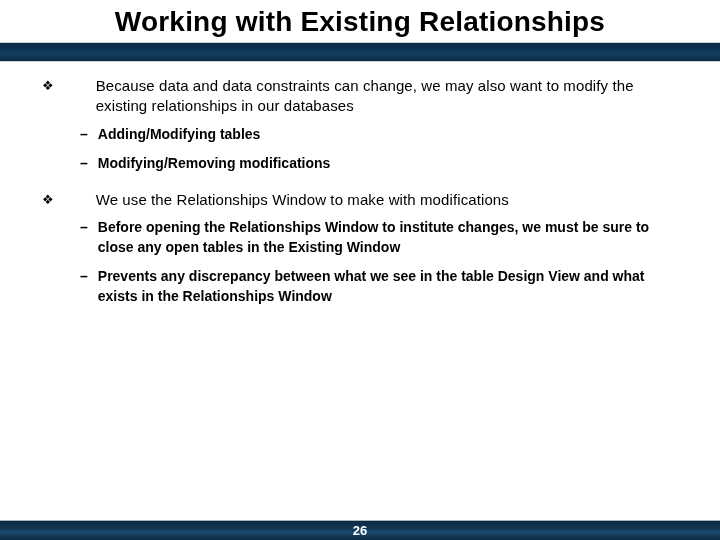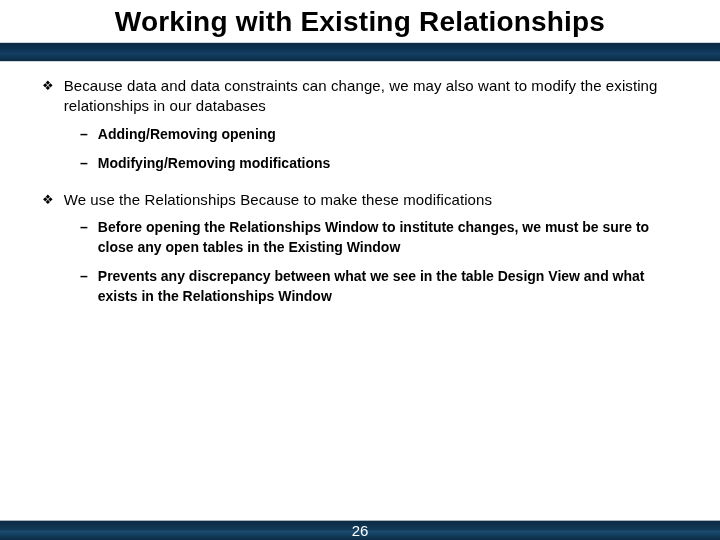--- a/index.html
+++ b/index.html
@@ -25,21 +25,21 @@
     gap: 10px;
     margin-bottom: 8px;
     line-height: 1.35;
   }
   .bullet .marker {
     flex: 0 0 auto;
     font-size: 13px;
     line-height: 1.5;
     color: #000;
   }
-  .bullet .text { flex: 1; letter-spacing: 0.1px; }
+  .bullet .text { flex: 1; letter-spacing: 0.1px; margin-left: 32px; }
   .sublist { margin: 6px 0 16px 38px; }
   .sub {
     display: flex;
     gap: 10px;
     margin-bottom: 10px;
     font-weight: 700;
     font-size: 14px;
     line-height: 1.4;
   }
   .sub .dash { flex: 0 0 auto; }
@@ -52,21 +52,22 @@
   .footer-bar {
     height: 100%;
     background: linear-gradient(to bottom, #0c2a44 0%, #123a58 45%, #1a4b70 55%, #0c2a44 100%);
     border-top: 1px solid #aab4bd;
     display: flex;
     align-items: center;
     justify-content: center;
   }
   .page-num {
     color: #fff;
-    font-size: 15px;
+    font-size: 13px;
+    font-weight: bold;
   }
 </style>
 </head>
 <body>
 
 <div class="slide">
 
   <div class="title-wrap">
     <h1 class="title">Working with Existing Relationships</h1>
   </div>
@@ -74,31 +75,31 @@
 
   <div class="content">
 
     <div class="bullet">
       <span class="marker">❖</span>
       <span class="text">Because data and data constraints can change, we may also want to modify the existing relationships in our databases</span>
     </div>
     <div class="sublist">
       <div class="sub">
         <span class="dash">–</span>
-        <span class="subtext">Adding/Removing opening</span>
+        <span class="subtext">Adding/Modifying tables</span>
       </div>
       <div class="sub">
         <span class="dash">–</span>
         <span class="subtext">Modifying/Removing modifications</span>
       </div>
     </div>
 
     <div class="bullet">
       <span class="marker">❖</span>
-      <span class="text">We use the Relationships Because to make these modifications</span>
+      <span class="text">We use the Relationships Window to make with modifications</span>
     </div>
     <div class="sublist">
       <div class="sub">
         <span class="dash">–</span>
         <span class="subtext">Before opening the Relationships Window to institute changes, we must be sure to close any open tables in the Existing Window</span>
       </div>
       <div class="sub">
         <span class="dash">–</span>
         <span class="subtext">Prevents any discrepancy between what we see in the table Design View and what exists in the Relationships Window</span>
       </div>

